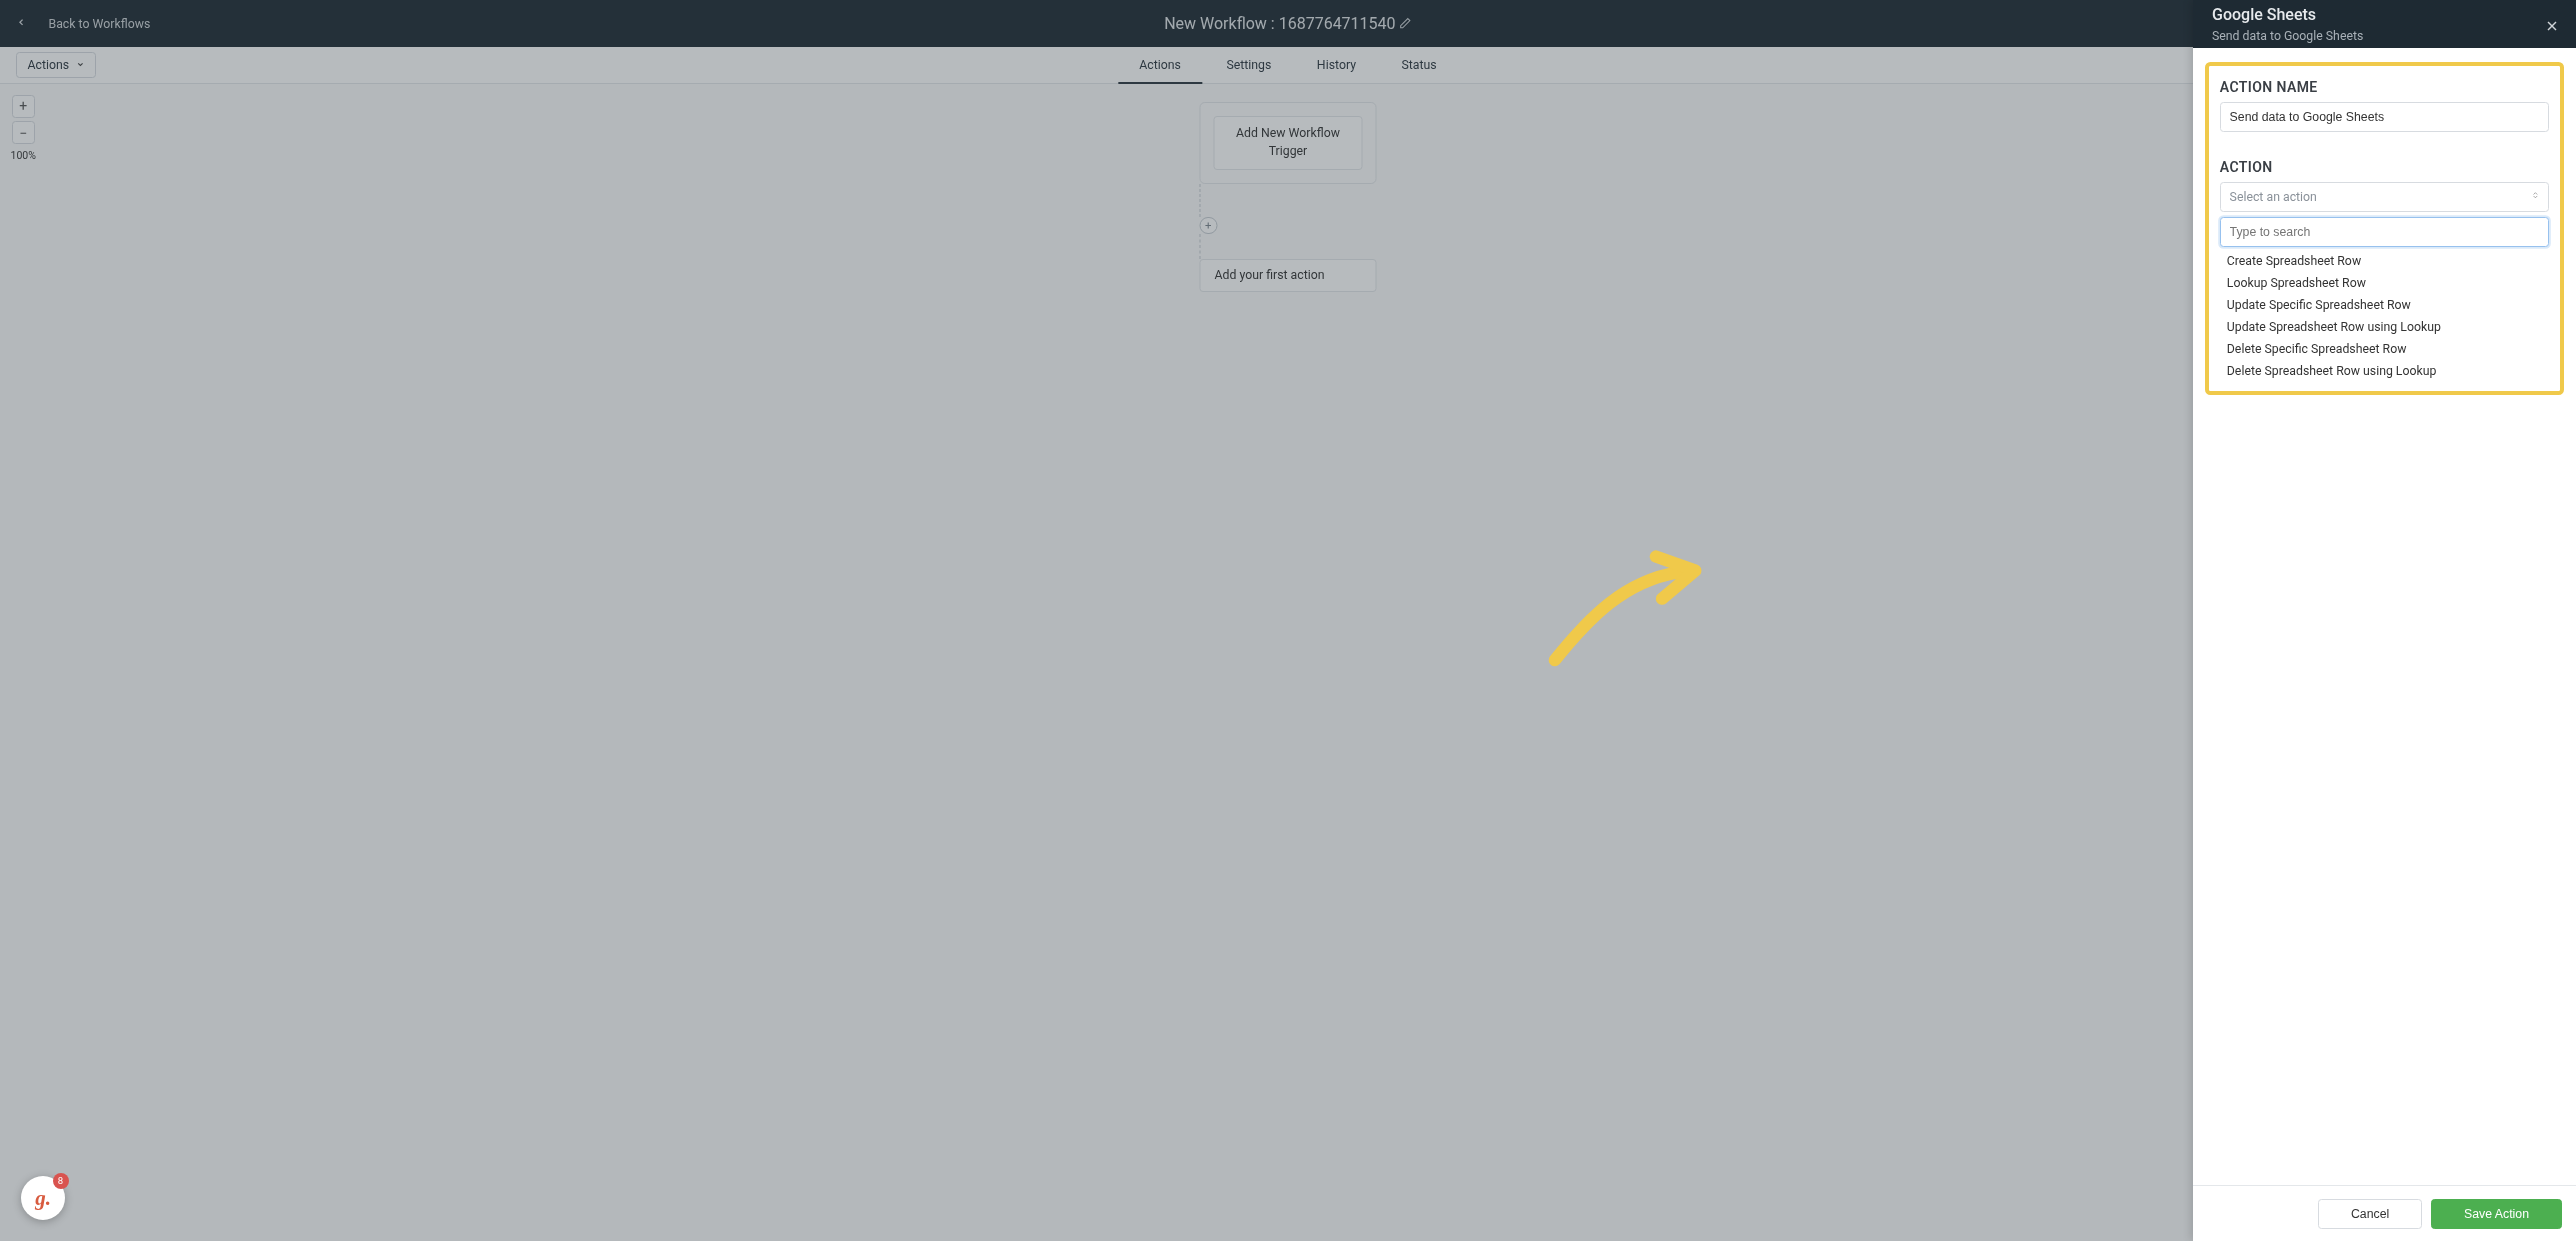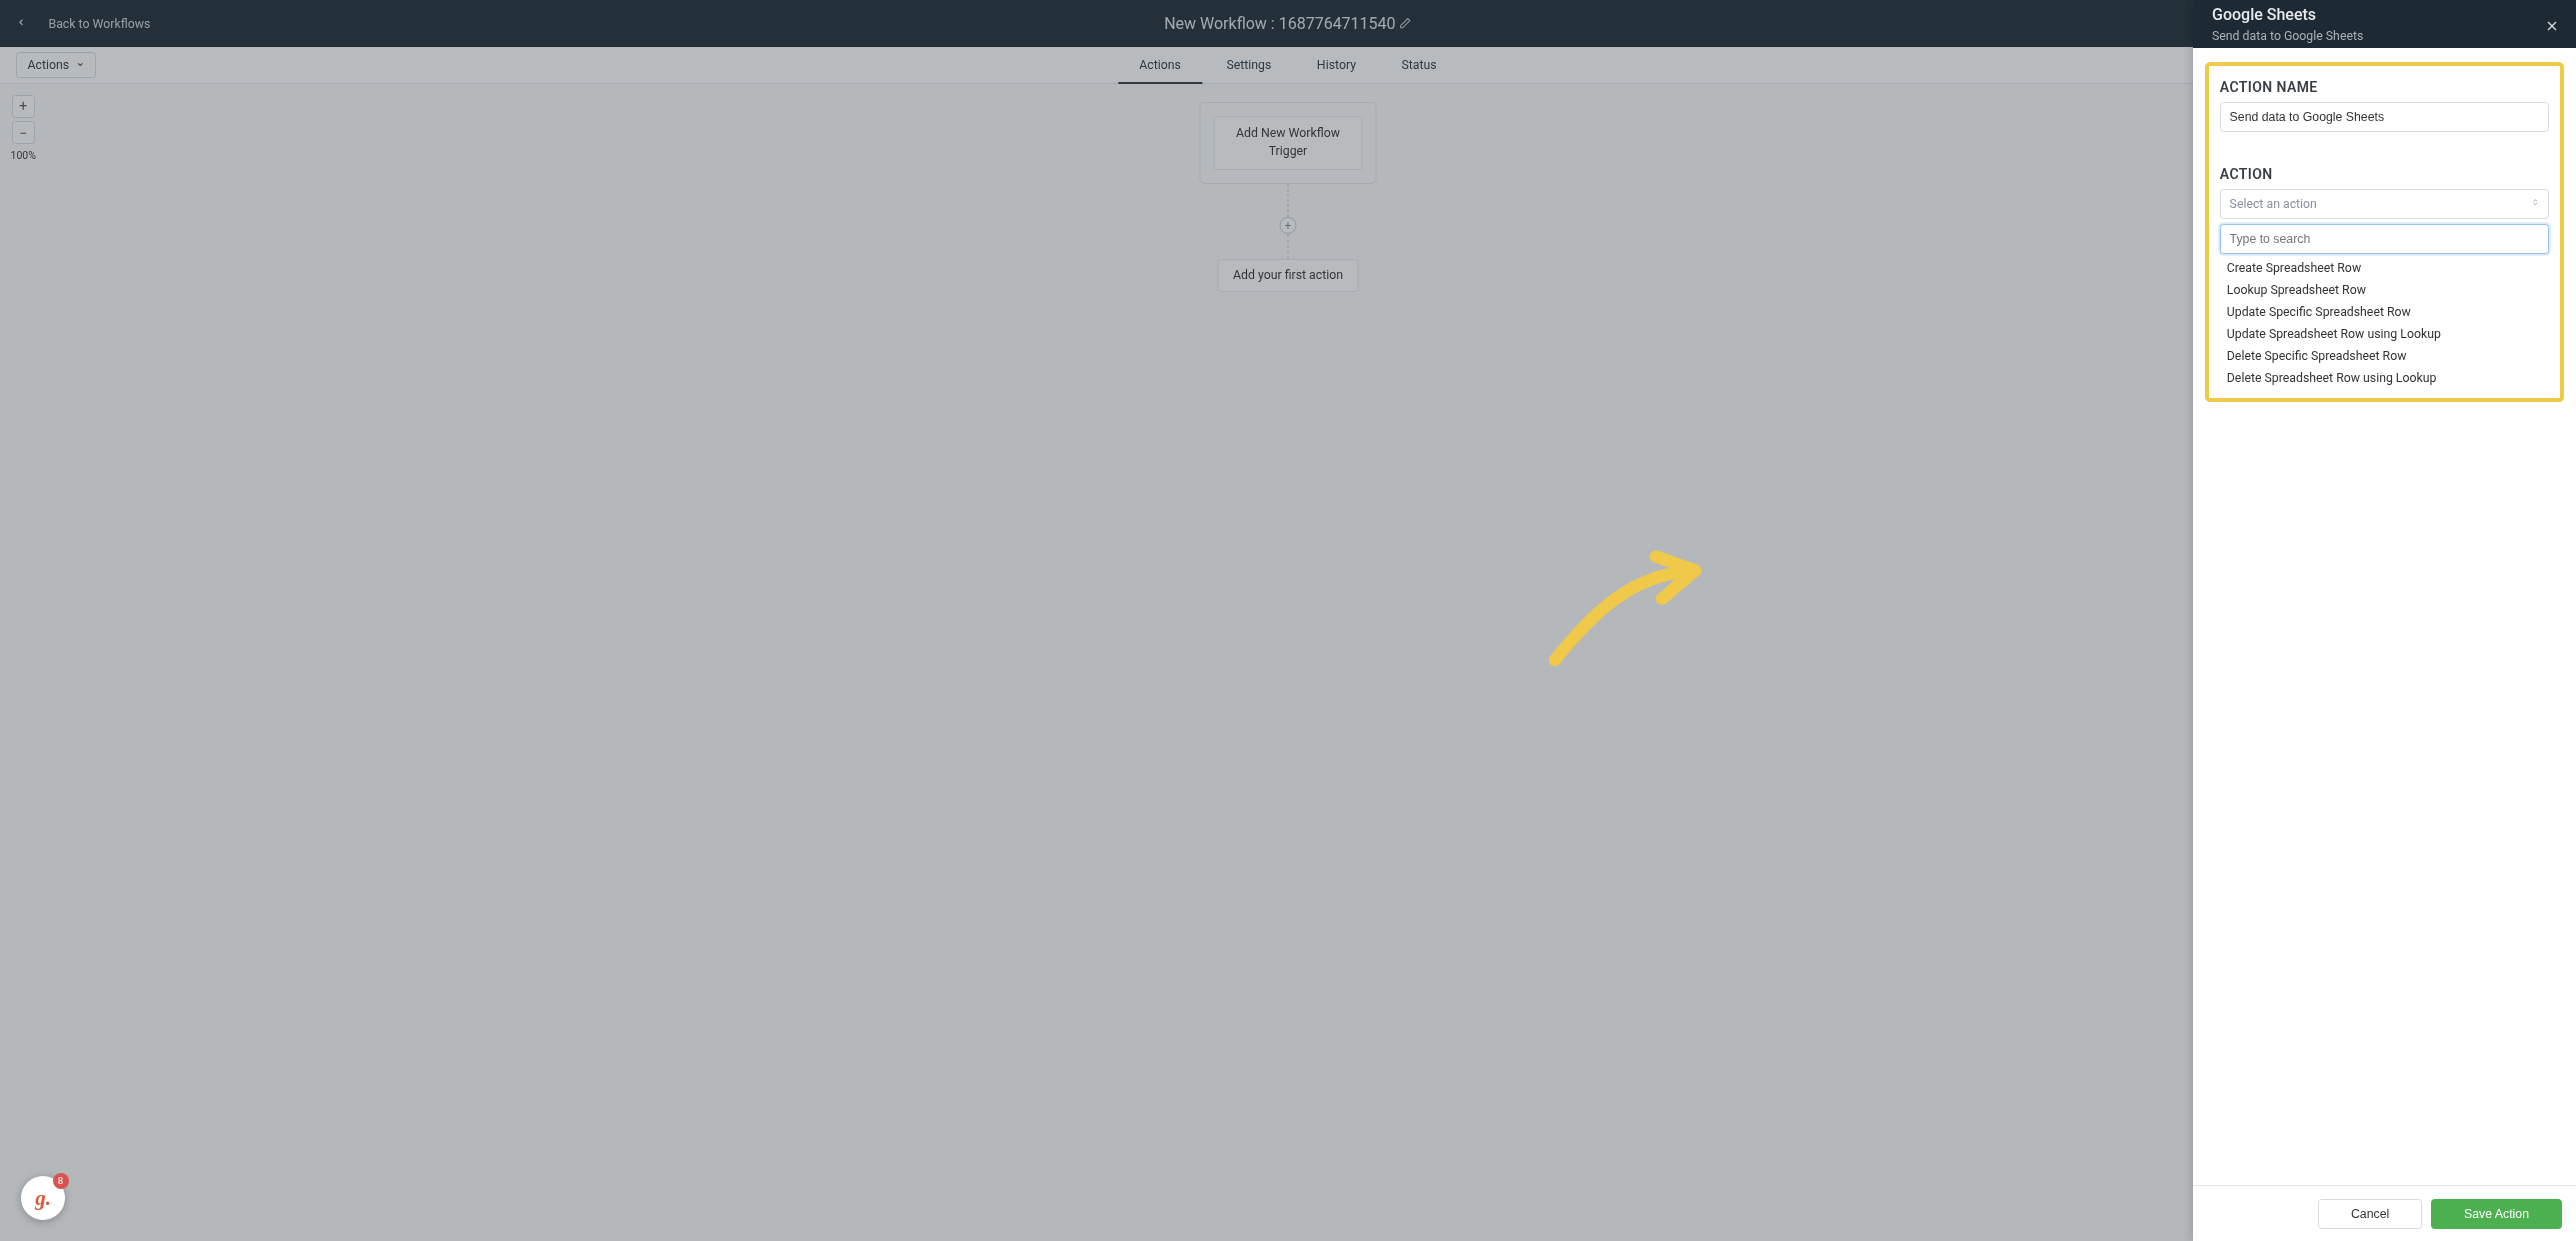--- a/index.html
+++ b/index.html
@@ -143,21 +143,20 @@
       color: #333;
       margin-top: 1.8px;
     }
     .workflow-center {
       position: absolute;
       left: 50%;
       top: 17.5px;
       transform: translateX(-50%);
       display: flex;
       flex-direction: column;
-      align-items: center;
     }
     .trigger-box {
       width: 177px;
       border: 0.9px solid #e4e7ea;
       border-radius: 5.3px;
       background: #fcfcfc;
       padding: 13px;
       display: flex;
       flex-direction: column;
       align-items: center;
@@ -272,21 +271,21 @@
     }
     .text-input {
       width: 100%;
       border: 0.9px solid #d7dbe0;
       border-radius: 3.5px;
       padding: 7px 8.8px;
       font-size: 12.3px;
       color: #333;
       background:#fff;
     }
-    .section-gap { margin-top: 34px; }
+    .section-gap { margin-top: 27px; }
     .select-box {
       width: 100%;
       border: 0.9px solid #d7dbe0;
       border-radius: 3.5px;
       padding: 7px 8.8px;
       font-size: 12.3px;
       color: #8a9199;
       display: flex;
       justify-content: space-between;
       align-items: center;

